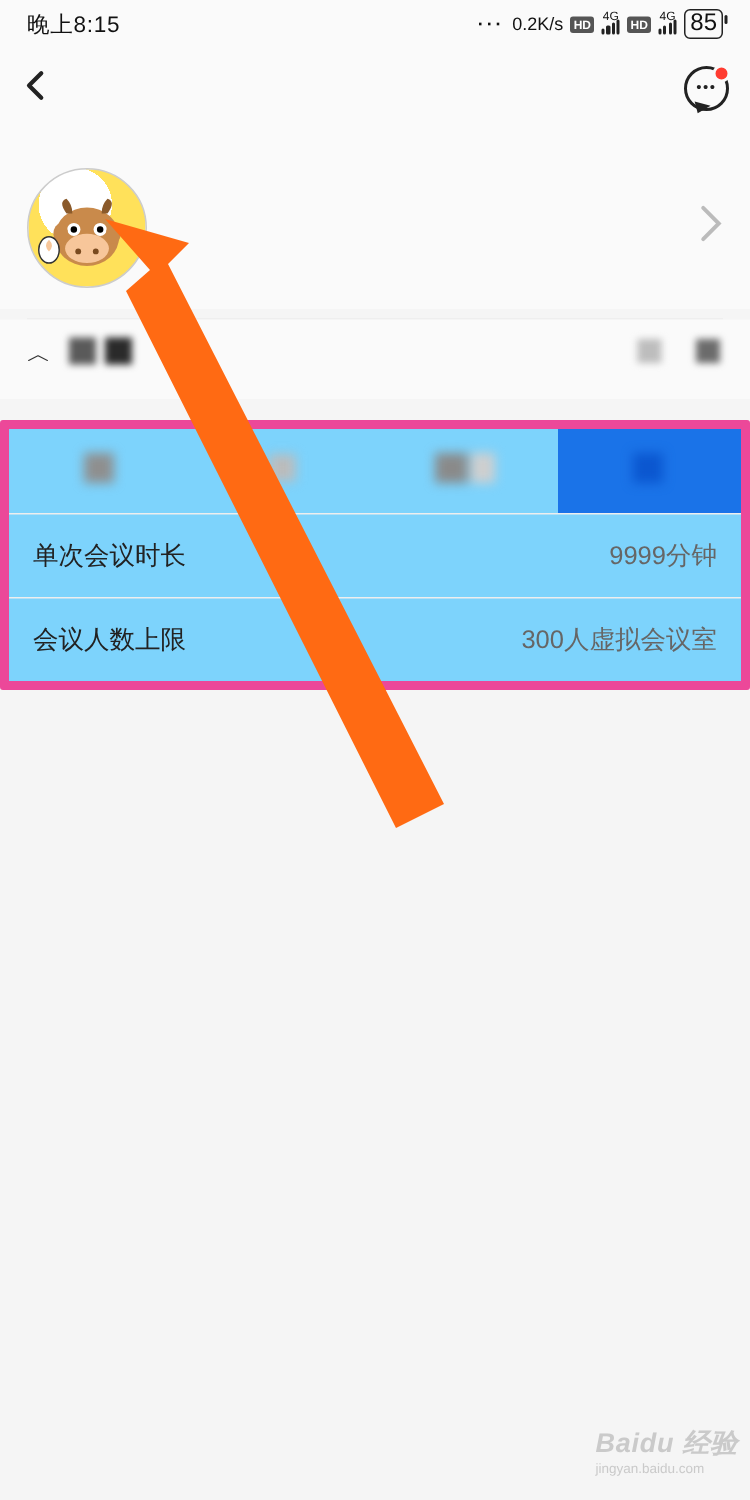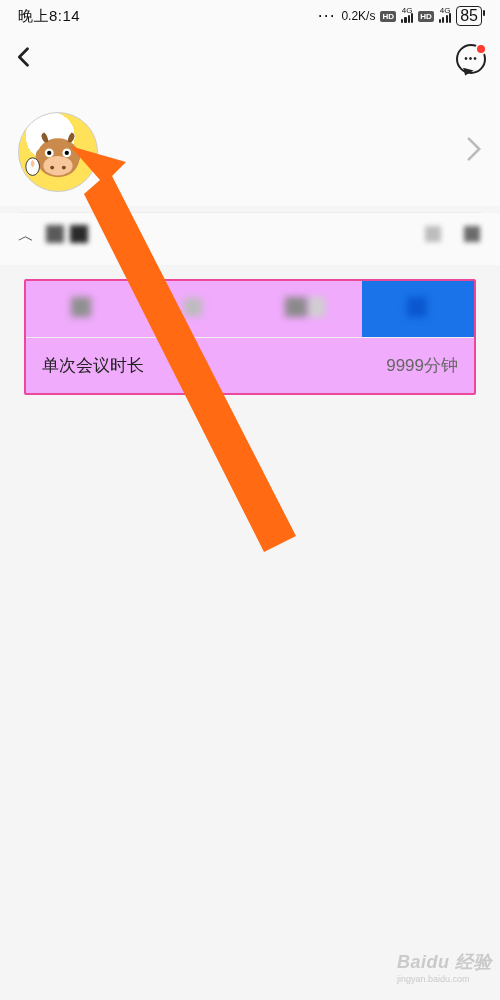--- a/index.html
+++ b/index.html
@@ -67,21 +67,21 @@
       background:#fafafa; padding: 12px 18px 18px 18px;
       display:flex; align-items:center; justify-content:space-between;
     }
     .sr-left{display:flex; align-items:center; gap:12px;}
     .caret-up{ font-size:16px; color:#333; }
     .blur1 { filter: blur(2.5px); }
     .mosaic { display:inline-block; }
     .mosaic span{display:inline-block; margin-right:2px;}
     .gap { height:14px; }
     .panel {
-      margin: 0 24px; background:#f0abfc; border:2px solid #ec4899; border-radius:2px;
+      margin: 0 0; background:#7dd3fc; border:6px solid #ec4899; border-radius:2px;
       overflow:hidden;
     }
     .tab-strip {
       display:flex; height:56px;
     }
     .tab {
       flex:1; display:flex; align-items:center; justify-content:center;
     }
     .tab-blur { filter: blur(3.5px); }
     .tab-active { background:#1a73e8; }
@@ -96,21 +96,21 @@
     .watermark {
       position:absolute; right:8px; bottom:16px; font-size:18px; color:rgba(160,160,160,0.5);
       font-style:italic; font-weight:600; letter-spacing:0.5px;
     }
     .watermark small{ display:block; font-size:9px; font-style:normal; font-weight:400; color:rgba(160,160,160,0.5); letter-spacing:0;}
   </style>
 </head>
 <body>
 
 <div class="status-bar">
-  <div class="status-left">晚上8:14</div>
+  <div class="status-left">晚上8:15</div>
   <div class="status-right">
     <span style="letter-spacing:2px;font-weight:900;">···</span>
     <span>0.2K/s</span>
     <span class="hd-badge">HD</span>
     <span style="display:inline-flex;flex-direction:column;align-items:center;line-height:0.6;">
       <span style="font-size:8px;">4G</span>
       <span class="signal-block">
         <span class="signal-bar b1"></span>
           <span class="signal-bar b2"></span>
           <span class="signal-bar b3"></span>
@@ -203,20 +203,24 @@
       <span class="tab-blur mosaic"><span style="width:22px;height:20px;background:#8a8a8a;"></span><span style="width:16px;height:20px;background:#cfcfcf;"></span></span>
     </div>
     <div class="tab tab-active">
       <span class="tab-blur mosaic"><span style="width:20px;height:20px;background:#0b57d0;"></span></span>
     </div>
   </div>
   <div class="row">
     <span class="row-label">单次会议时长</span>
     <span class="row-value">9999分钟</span>
   </div>
+  <div class="row">
+    <span class="row-label">会议人数上限</span>
+    <span class="row-value">300人虚拟会议室</span>
+  </div>
 </div>
 
 <svg class="arrow-anno" width="320" height="430">
   <defs></defs>
   <path d="M 58 48  L 28 14  L 84 30  L 70 44  L 254 404  L 222 420  L 42 62 Z" fill="#ff6a13"></path>
 </svg>
 
 <div class="watermark">
   <span>Baidu 经验</span>
   <small>jingyan.baidu.com</small>

